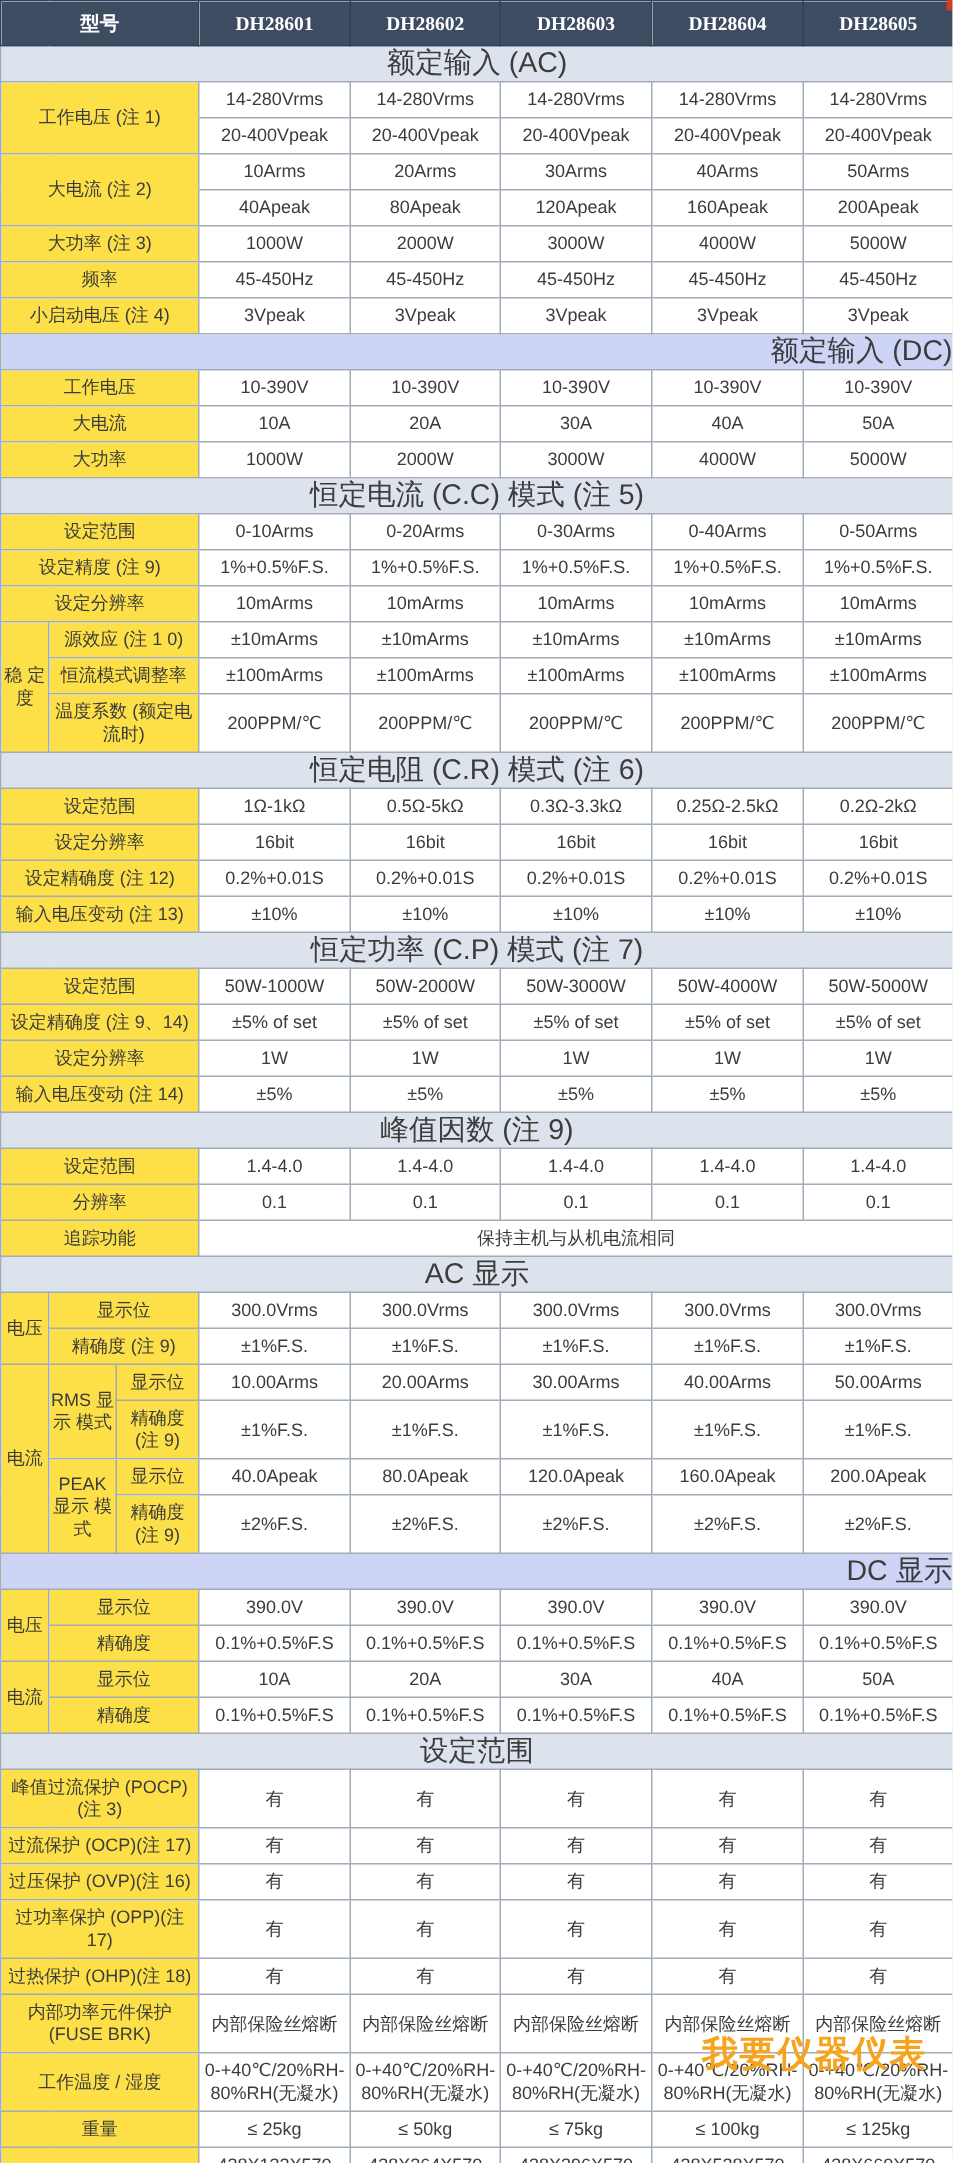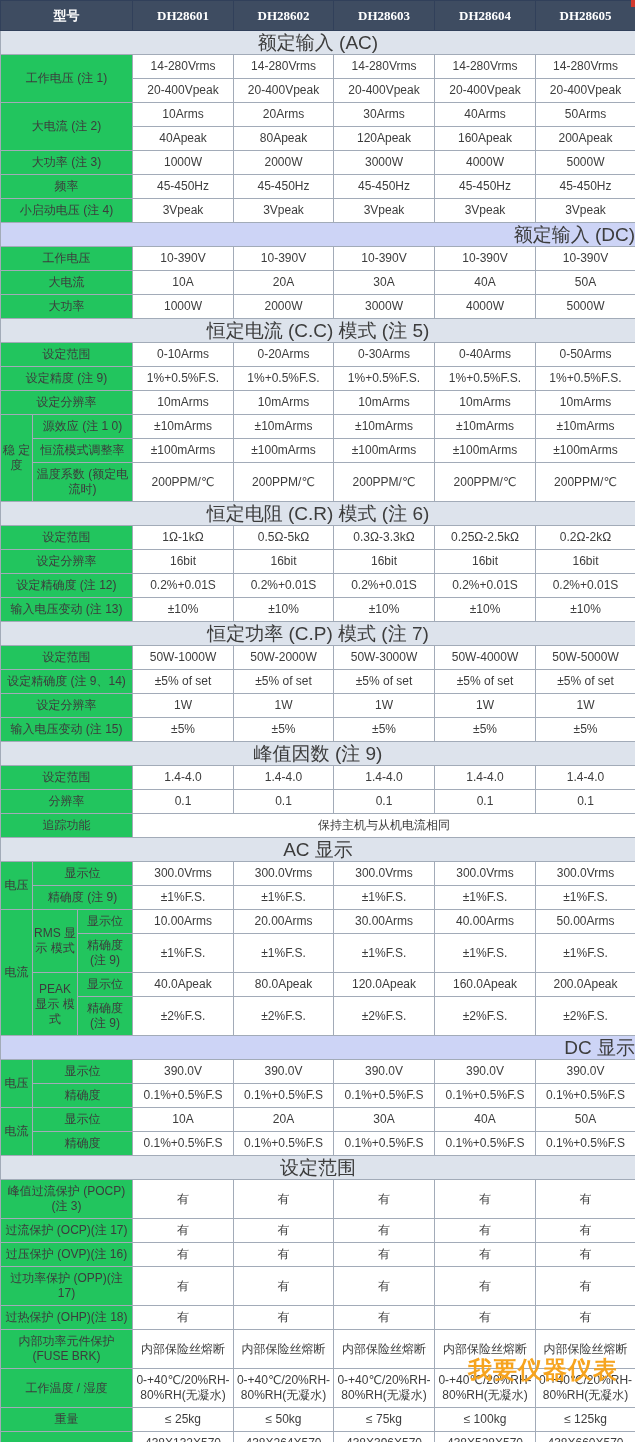--- a/index.html
+++ b/index.html
@@ -12,21 +12,21 @@
   body{font-family:"Liberation Sans","DejaVu Sans",sans-serif;color:var(--text);}
   .wrap{position:relative;width:635px;height:1442px;overflow:hidden;background:#fff;}
   table{border-collapse:collapse;table-layout:fixed;width:635px;font-size:12px;}
   td,th{border:1px solid var(--border);text-align:center;vertical-align:middle;
         padding:4px 2px;line-height:15px;overflow:hidden;word-break:break-word;}
   thead th{background:var(--header-bg);color:var(--header-text);font-weight:bold;
            font-size:13px;height:21px;border-color:#31405a;font-family:Liberation Serif, serif;}
   td.band{background:var(--band-gray);font-size:19px;height:13px;padding:4px 0;
           border-left:1px solid var(--border);border-right:1px solid var(--border);}
   td.band.lav{background:var(--band-lav);text-align:right;}
-  td.rlabel,td.slabel,td.glabel,td.mlabel{background:#22c55e;}
+  td.rlabel,td.slabel,td.glabel,td.mlabel{background:#fde047;}
   td.glabel{padding:2px 0;}
   td.mlabel{padding:2px 1px;margin-left:10px;}
   td.val{background:#fff;}
   td.merged{background:#fff;font-family:Liberation Serif, serif;}
   tr{height:24px;}
   .wm{position:absolute;pointer-events:none;white-space:nowrap;font-weight:bold;line-height:1;}
   .wm-tagline{left:468px;top:1358px;font-size:24px;color:var(--wm-orange);letter-spacing:1px;}
   .wm-digits{left:263px;top:1366px;font-size:68px;color:var(--wm-orange);letter-spacing:-3px;}
   .wm-com{left:496px;top:1388px;font-size:42px;color:var(--wm-gray);letter-spacing:6px;}
   .red-speck{position:absolute;right:0;top:0;width:4px;height:7px;background:#d23a2e;}
@@ -249,21 +249,21 @@
         </tr>
         <tr>
           <td colspan="3" rowspan="1" class="rlabel">设定分辨率</td>
           <td class="val">1W</td>
           <td class="val">1W</td>
           <td class="val">1W</td>
           <td class="val">1W</td>
           <td class="val">1W</td>
         </tr>
         <tr>
-          <td colspan="3" rowspan="1" class="rlabel">输入电压变动 (注 15)</td>
+          <td colspan="3" rowspan="1" class="rlabel">输入电压变动 (注 14)</td>
           <td class="val">±5%</td>
           <td class="val">±5%</td>
           <td class="val">±5%</td>
           <td class="val">±5%</td>
           <td class="val">±5%</td>
         </tr>
         <tr>
           <td colspan="8" class="band">峰值因数 (注 9)</td>
         </tr>
         <tr>

